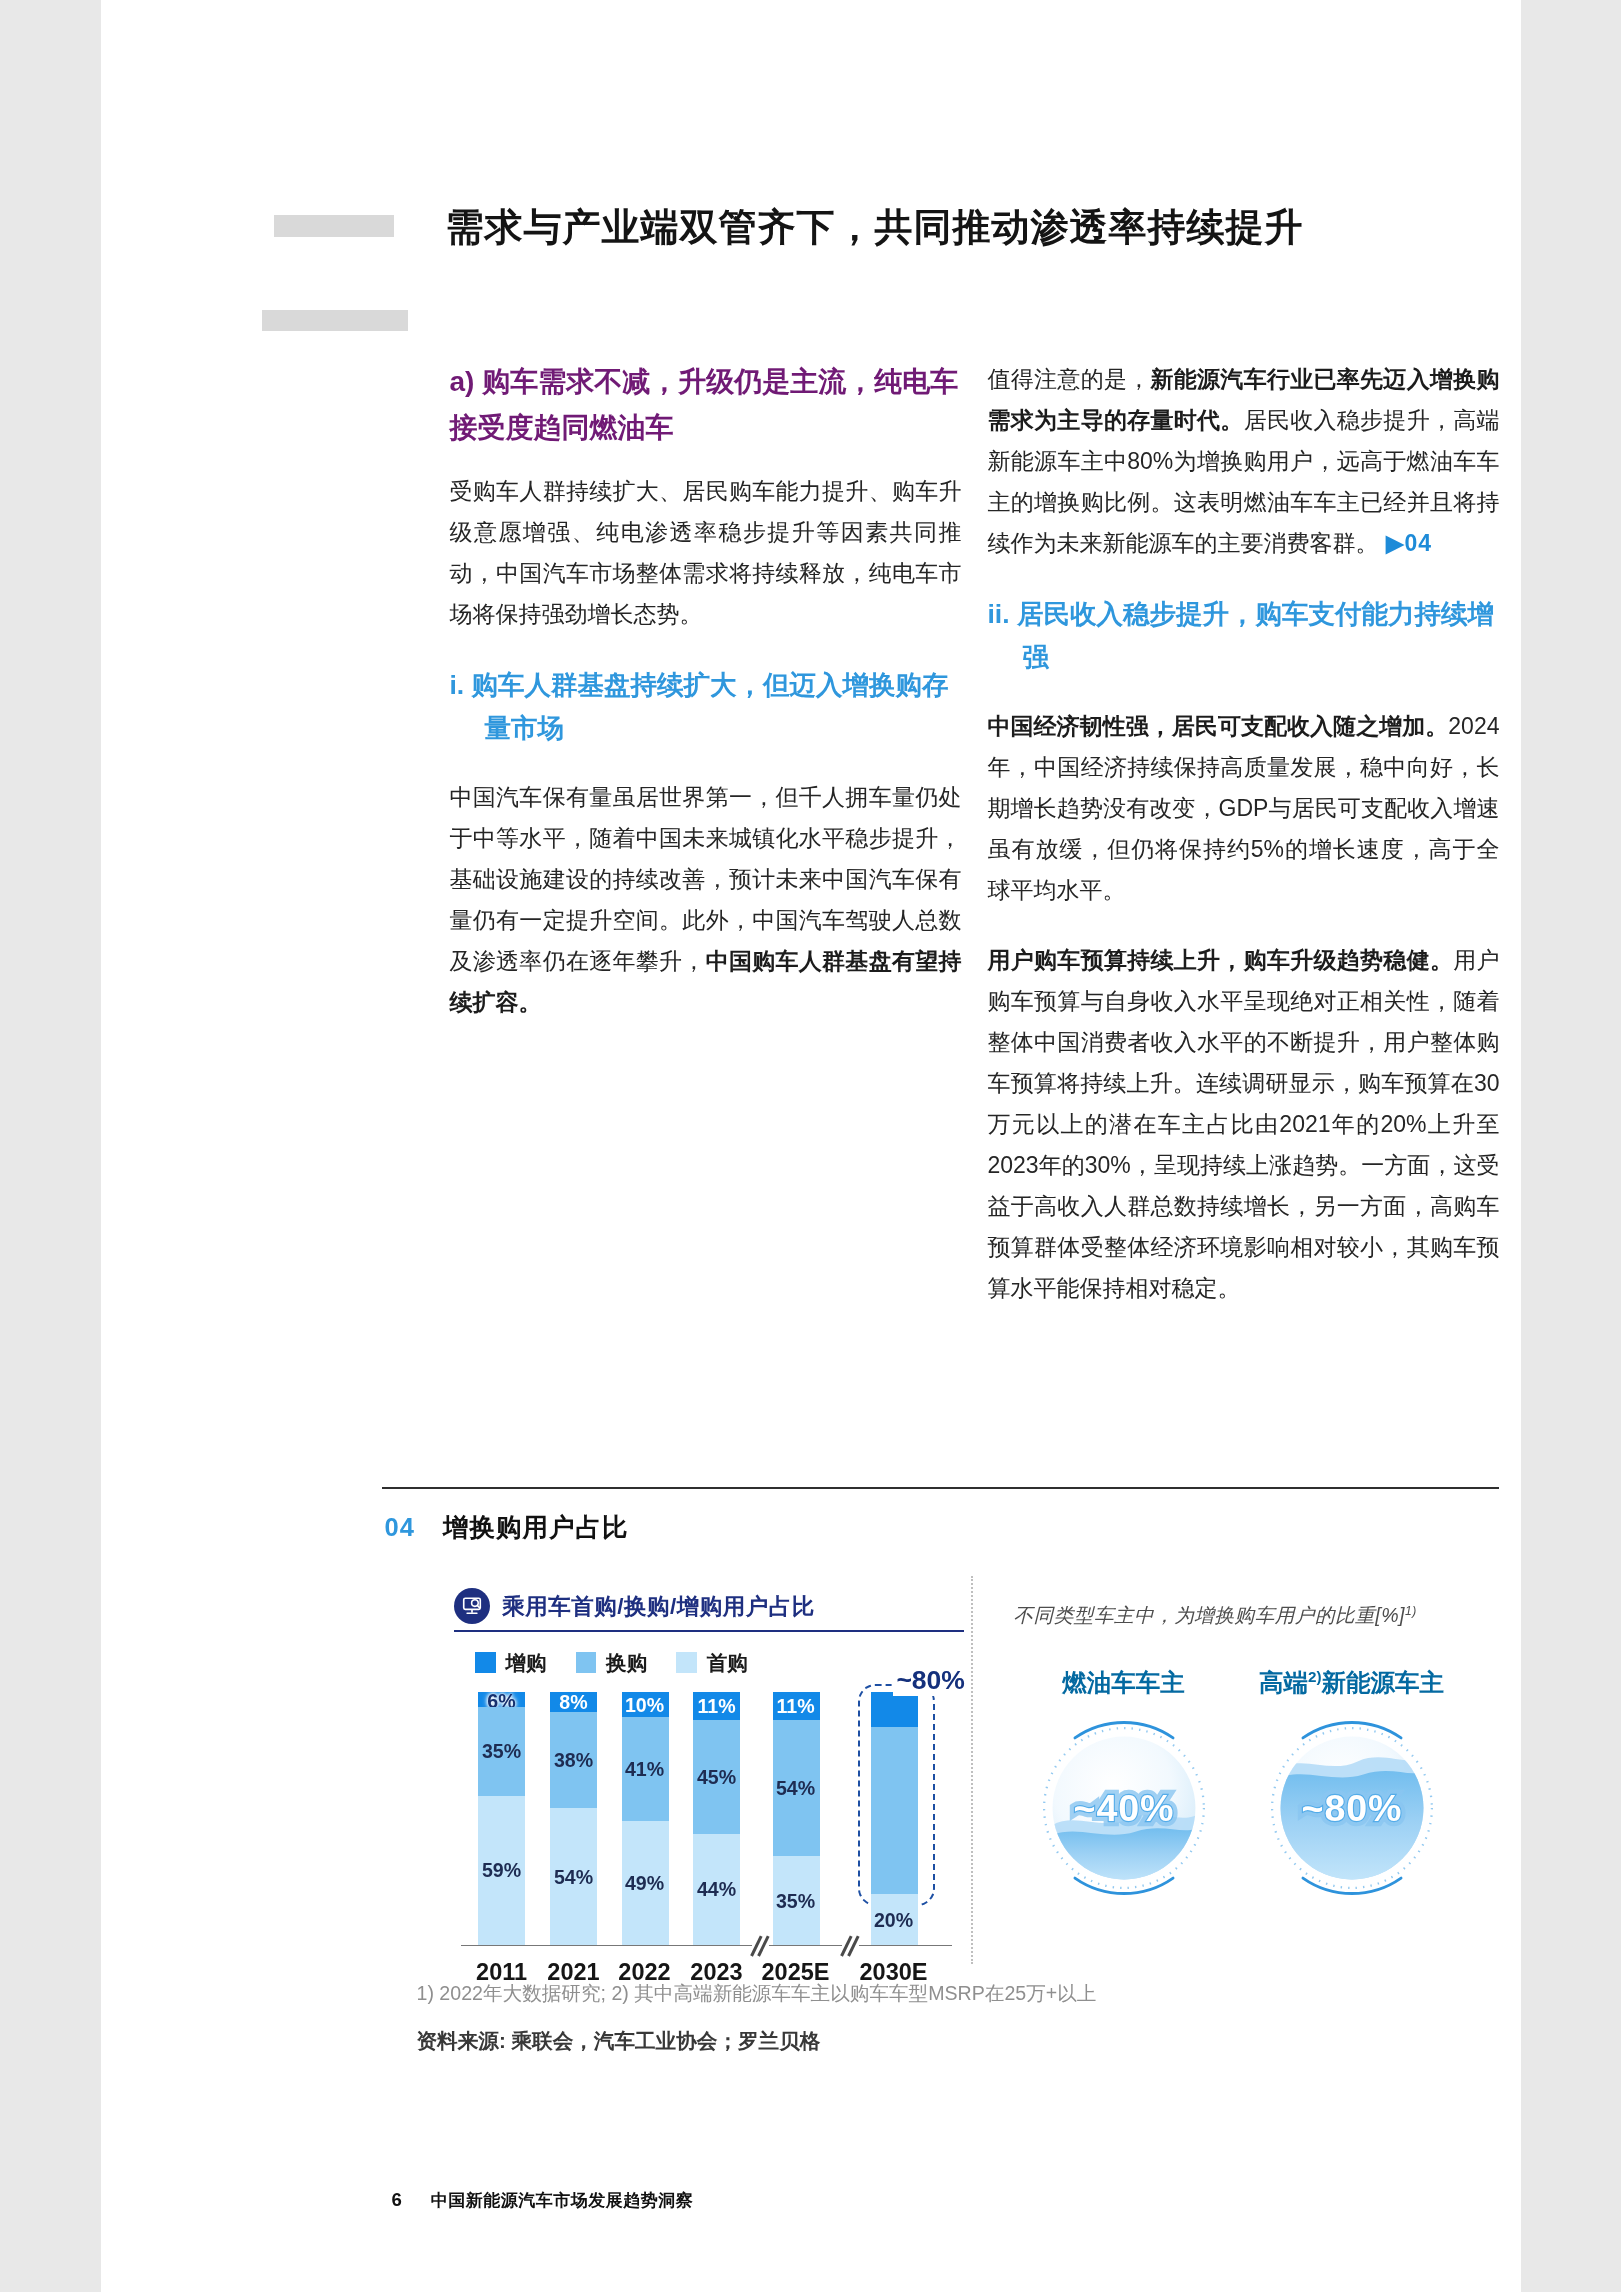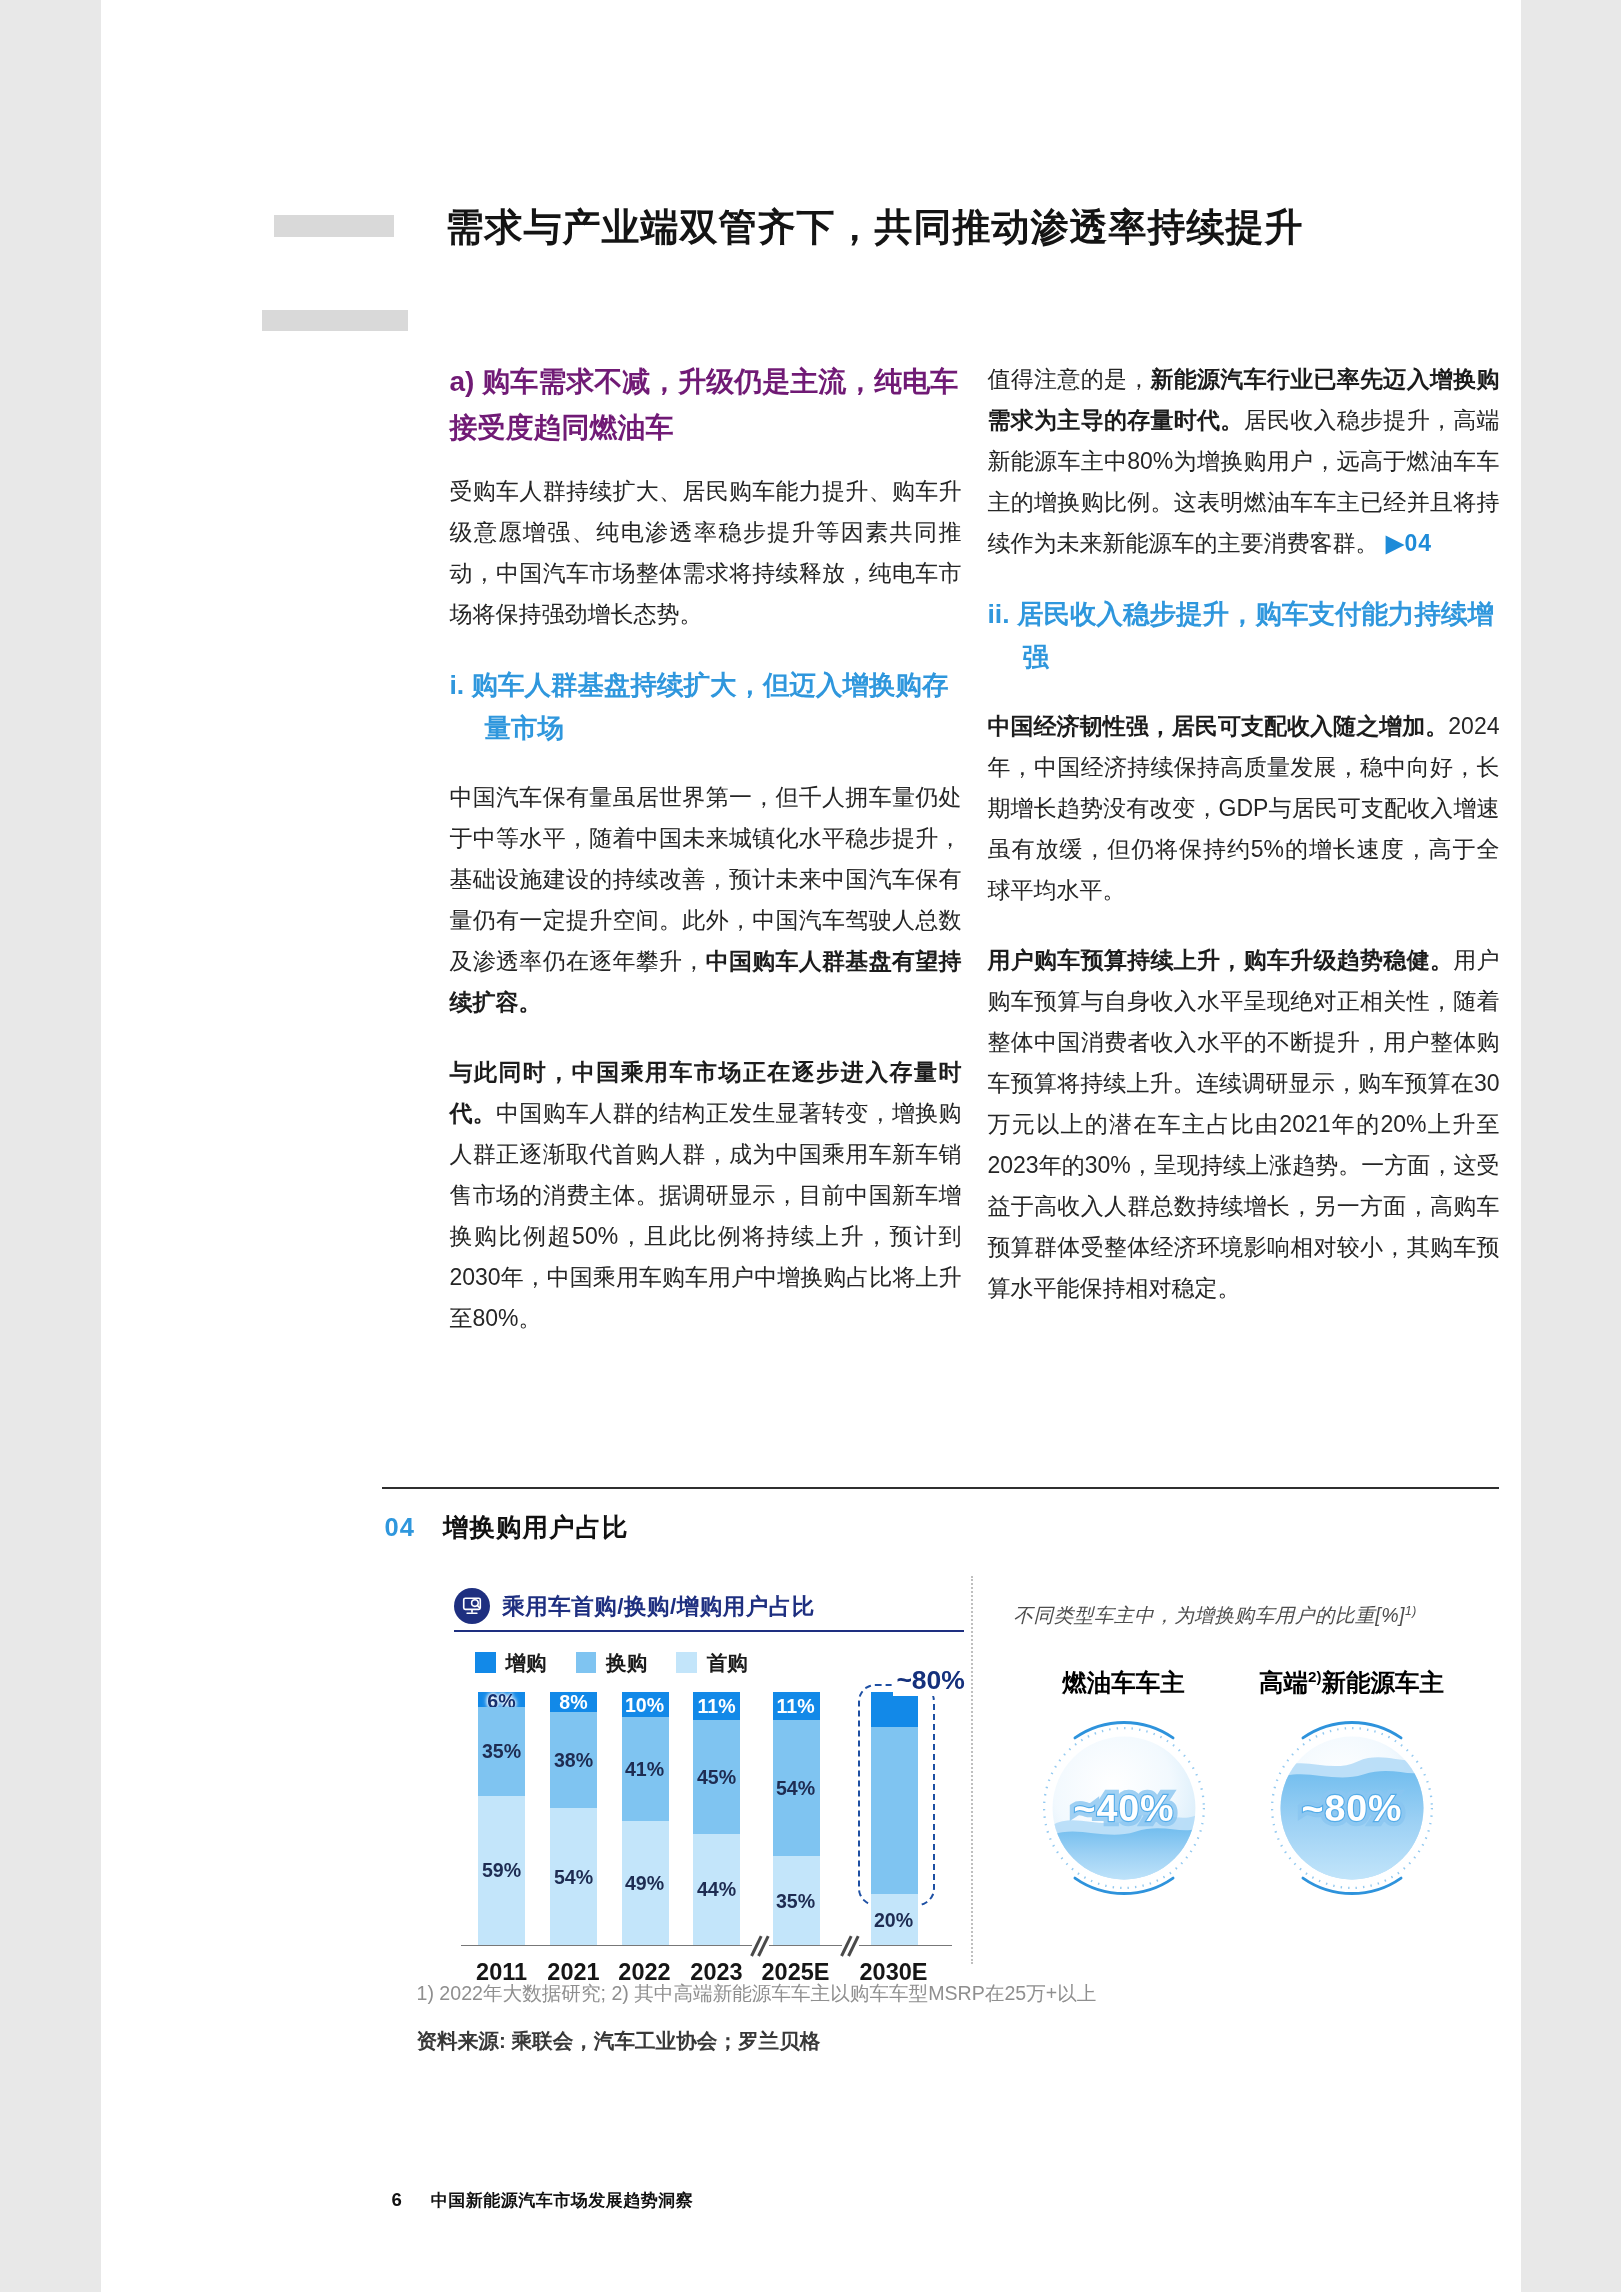--- a/index.html
+++ b/index.html
@@ -48,21 +48,21 @@
   .axis-break i:first-child{left:3.9px;}
   .axis-break i:last-child{left:10.8px;}
   .anno-box{position:absolute;left:404px;top:-7.8px;width:73px;height:218px;border:2.9px dashed #1d4fa3;border-radius:17.6px;}
   .anno-label{position:absolute;left:439px;top:-27.4px;background:#fff;padding:0 3.9px;font-size:26.5px;
               font-weight:800;color:#14307c;z-index:3;white-space:nowrap;}
   .subtitle{margin-top:13.7px;font-size:19.6px;font-style:italic;color:#4d4d4d;letter-spacing:0.5px;}
   .gauges{position:relative;margin-top:37px;height:353px;}
   .gauge-cell{position:absolute;top:0;width:220px;display:flex;flex-direction:column;align-items:center;gap:15.7px;}
   .gauge-cell.g0{left:0;}
   .gauge-cell.g1{left:228px;}
-  .gauge-label{font-size:24.5px;font-weight:800;color:#000000;white-space:nowrap;}
+  .gauge-label{font-size:24.5px;font-weight:800;color:#0369a1;white-space:nowrap;}
   .panel-sep{position:absolute;left:870px;top:1576px;height:388px;border-left:2px dotted #bfbfbf;}
   .footnote{position:absolute;left:316px;top:1980px;font-size:19.6px;color:#8f8f8f;}
   .source-line{position:absolute;left:316px;top:2027px;font-size:20.6px;color:#383838;font-weight:600;}
   .footer{position:absolute;left:291px;top:2189px;display:flex;align-items:baseline;gap:29px;}
   .footer .pno{font-size:18.6px;font-weight:700;color:#111;}
   .footer .doc{font-size:17px;font-weight:700;color:#111;letter-spacing:0.5px;}
   .gauge-val-back{paint-order:stroke;stroke:#8ac6f1;stroke-width:11px;fill:#ffffff;opacity:0.8;}
   .gauge-val{paint-order:stroke;stroke:#54ace9;stroke-width:2.4px;fill:#ffffff;}
 </style>
 </head>
@@ -73,21 +73,20 @@
   <div class="deco-bar deco-bar-1"></div>
   <div class="deco-bar deco-bar-2"></div>
 
   <h1 class="page-title">需求与产业端双管齐下，共同推动渗透率持续提升</h1>
 
   <div class="col col-left">
     <h2 class="h-a">a) 购车需求不减，升级仍是主流，纯电车接受度趋同燃油车</h2>
     <p><span>受购车人群持续扩大、居民购车能力提升、购车升级意愿增强、纯电渗透率稳步提升等因素共同推动，中国汽车市场整体需求将持续释放，纯电车市场将保持强劲增长态势。</span></p>
     <h3 class="h-sub">i. 购车人群基盘持续扩大，但迈入增换购存量市场</h3>
     <p><span>中国汽车保有量虽居世界第一，但千人拥车量仍处于中等水平，随着中国未来城镇化水平稳步提升，基础设施建设的持续改善，预计未来中国汽车保有量仍有一定提升空间。此外，中国汽车驾驶人总数及渗透率仍在逐年攀升，</span><span class="seg-b">中国购车人群基盘有望持续扩容。</span></p>
-    <p><span class="seg-b">与此同时，中国乘用车市场正在逐步进入存量时代。</span><span>中国购车人群的结构正发生显著转变，增换购人群正逐渐取代首购人群，成为中国乘用车新车销售市场的消费主体。据调研显示，目前中国新车增换购比例超50%，且此比例将持续上升，预计到2030年，中国乘用车购车用户中增换购占比将上升至80%。</span></p>
   </div>
 
   <div class="col col-right">
     <p><span>值得注意的是，</span><span class="seg-b">新能源汽车行业已率先迈入增换购需求为主导的存量时代。</span><span>居民收入稳步提升，高端新能源车主中80%为增换购用户，远高于燃油车车主的增换购比例。这表明燃油车车主已经并且将持续作为未来新能源车的主要消费客群。</span><span class="seg-ref">  ▶04</span></p>
     <h3 class="h-sub">ii. 居民收入稳步提升，购车支付能力持续增强</h3>
     <p><span class="seg-b">中国经济韧性强，居民可支配收入随之增加。</span><span>2024年，中国经济持续保持高质量发展，稳中向好，长期增长趋势没有改变，GDP与居民可支配收入增速虽有放缓，但仍将保持约5%的增长速度，高于全球平均水平。</span></p>
     <p><span class="seg-b">用户购车预算持续上升，购车升级趋势稳健。</span><span>用户购车预算与自身收入水平呈现绝对正相关性，随着整体中国消费者收入水平的不断提升，用户整体购车预算将持续上升。连续调研显示，购车预算在30万元以上的潜在车主占比由2021年的20%上升至2023年的30%，呈现持续上涨趋势。一方面，这受益于高收入人群总数持续增长，另一方面，高购车预算群体受整体经济环境影响相对较小，其购车预算水平能保持相对稳定。</span></p>
   </div>
 
   <div class="fig-rule"></div>

